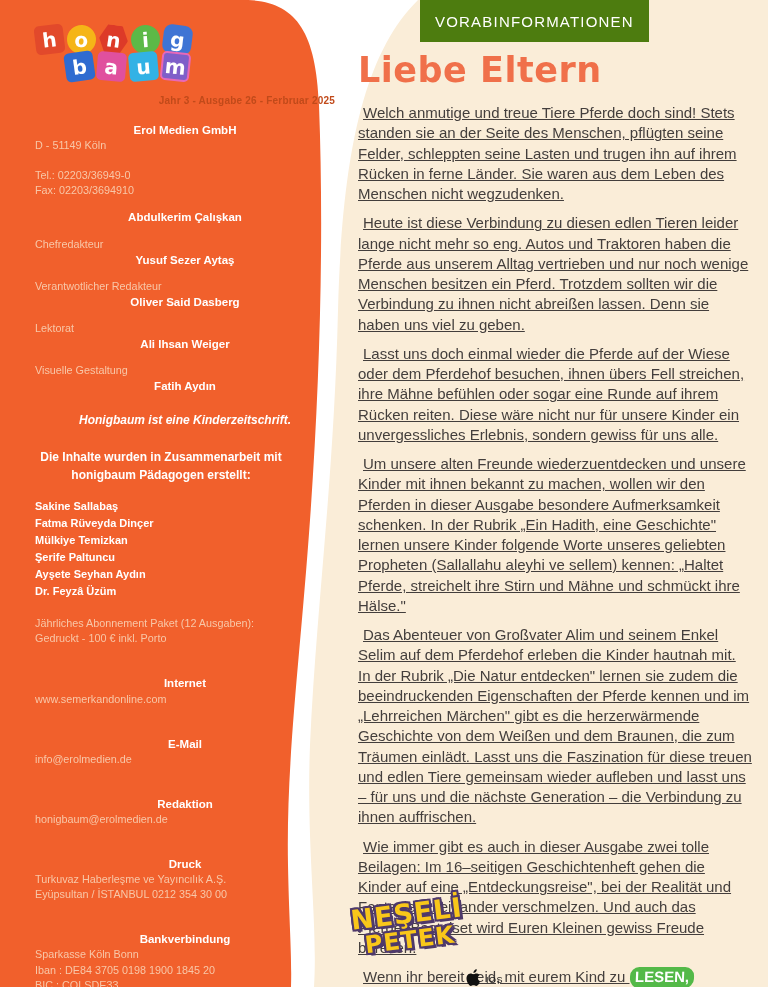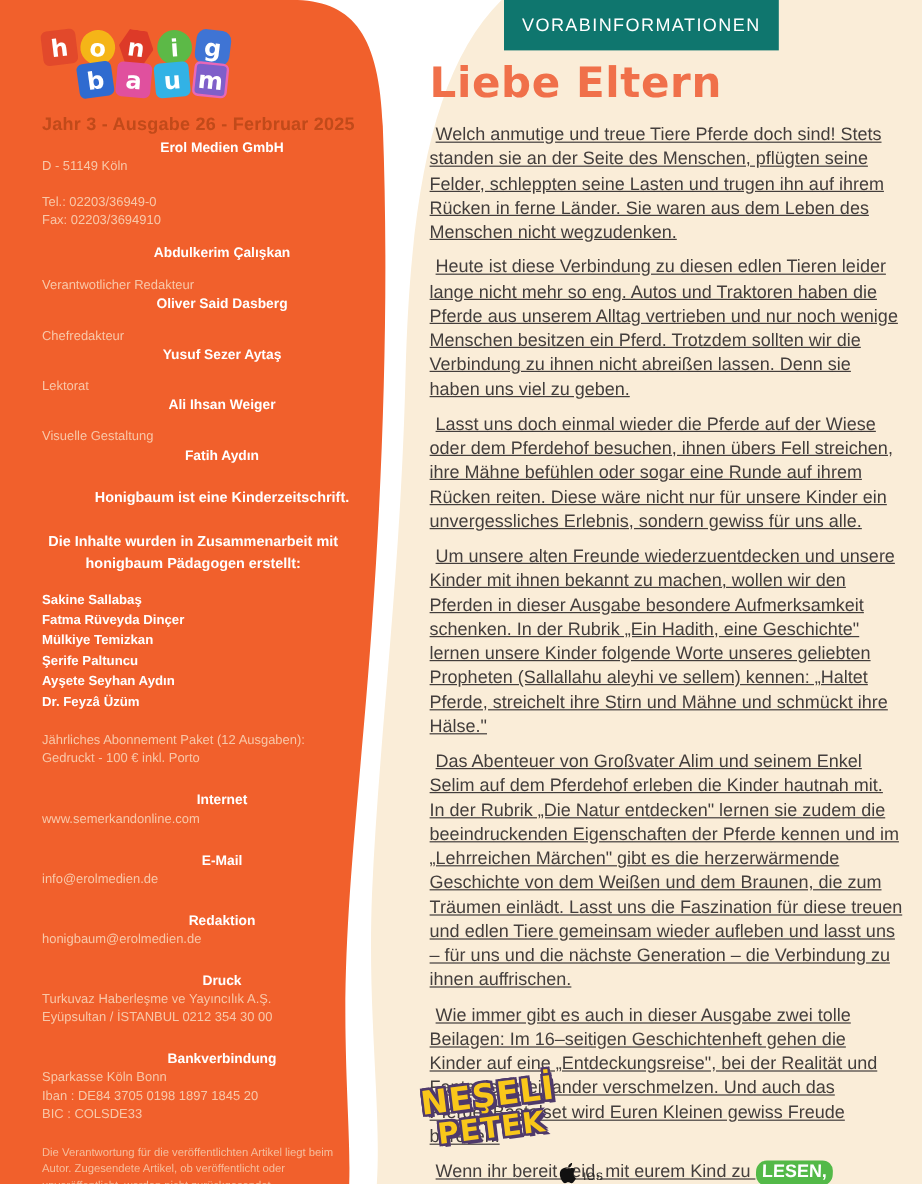--- a/index.html
+++ b/index.html
@@ -17,36 +17,36 @@
   .t-h{background:#E2492B;border-radius:5px;transform:rotate(-7deg);}
   .t-o{background:#F5B517;border-radius:50%;transform:rotate(4deg);}
   .t-n{background:#DD3A28;clip-path:polygon(25% 0,75% 0,100% 50%,75% 100%,25% 100%,0 50%);transform:rotate(8deg);}
   .t-i{background:#5CB947;border-radius:50%;transform:rotate(-4deg);}
   .t-g{background:#3F74D4;border-radius:8px;transform:rotate(7deg);}
   .t-b{background:#2F6BD0;border-radius:5px;transform:rotate(-8deg);}
   .t-a{background:#E0509E;border-radius:5px;transform:rotate(5deg);}
   .t-u{background:#32B2E5;border-radius:5px;transform:rotate(-5deg);}
   .t-m{background:#7F5FC9;border-radius:5px;border:2px solid #E868B8;width:25px;height:25px;transform:rotate(6deg);}
 
-  .issue-line{color:#C14A1A;font-size:15px;font-weight:bold;margin-bottom:4px;letter-spacing:.2px;}
+  .issue-line{color:#C14A1A;font-size:10px;font-weight:bold;margin-bottom:16px;letter-spacing:.2px;text-align:right;}
   .sb-bold{color:#FFFFFF;font-weight:bold;font-size:11.5px;line-height:1.4;text-align:center;}
   .sb-light{color:#F8C7A8;font-size:10.8px;line-height:1.4;}
   .sb-gap{margin-top:15px;}
   .role{margin-top:11px;}
-  .note{margin-top:18px;font-size:12px;}
+  .note{margin-top:18px;font-size:12px;font-style:italic;}
   .collab{margin-top:20px;font-size:12px;width:252px;line-height:1.45;}
   .educators{margin-top:14px;}
   .educators div{font-size:11px;font-weight:bold;color:#fff;line-height:1.55;}
   .abo{margin-top:16px;}
-  .contact{margin-top:19px;}
+  .contact{margin-top:29px;}
   .disclaimer{margin-top:16px;width:252px;font-size:9.4px;line-height:1.5;color:#F6BE9D;}
 
   
   .main{position:absolute;left:358px;top:0;width:394px;color:#433E3C;}
-  .badge{display:inline-block;margin-left:62px;background:#0f766e;color:#fff;
+  .badge{display:inline-block;margin-left:62px;background:#4d7c0f;color:#fff;
          padding:13px 15px 12px;font-size:15px;letter-spacing:1.2px;}
   .title{color:#F0704A;font:bold 35px "DejaVu Sans",sans-serif;margin:8px 0 13px;letter-spacing:.5px;}
   .para{font-size:15px;line-height:1.35;margin:0 0 9px;text-indent:5px;text-decoration:underline;}
   .hl{display:inline-block;color:#fff;font-weight:bold;padding:0 5px 1px;border-radius:9px;
       text-indent:0;transform:skew(-2deg);}
   .hl-green{background:#53B948;}
 
   
   .app-logo{position:absolute;left:352px;top:898px;transform:rotate(-7deg);text-align:center;}
   .app-logo .l1{font:900 27px "DejaVu Sans",sans-serif;color:#F9C71A;letter-spacing:1px;
@@ -91,26 +91,26 @@
   <div class="sb-bold">Erol Medien GmbH</div>
   <div class="sb-light">D - 51149 Köln</div>
 
   <div class="sb-light sb-gap">Tel.: 02203/36949-0</div>
   <div class="sb-light">Fax: 02203/3694910</div>
 
   <div class="role">
     <div class="sb-bold">Abdulkerim Çalışkan</div>
   </div>
   <div class="role">
+    <div class="sb-light">Chefredakteur</div>
+    <div class="sb-bold">Yusuf Sezer Aytaş</div>
+  </div>
+  <div class="role">
     <div class="sb-light">Verantwotlicher Redakteur</div>
     <div class="sb-bold">Oliver Said Dasberg</div>
-  </div>
-  <div class="role">
-    <div class="sb-light">Chefredakteur</div>
-    <div class="sb-bold">Yusuf Sezer Aytaş</div>
   </div>
   <div class="role">
     <div class="sb-light">Lektorat</div>
     <div class="sb-bold">Ali Ihsan Weiger</div>
   </div>
   <div class="role">
     <div class="sb-light">Visuelle Gestaltung</div>
     <div class="sb-bold">Fatih Aydın</div>
   </div>
 
@@ -145,21 +145,21 @@
   </div>
   <div class="contact">
     <div class="sb-bold">Druck</div>
     <div class="sb-light">Turkuvaz Haberleşme ve Yayıncılık A.Ş.</div>
     <div class="sb-light">Eyüpsultan / İSTANBUL 0212 354 30 00</div>
   </div>
 
   <div class="contact sb-gap">
     <div class="sb-bold">Bankverbindung</div>
     <div class="sb-light">Sparkasse Köln Bonn</div>
-    <div class="sb-light">Iban : DE84 3705 0198 1897 1845 20</div>
+    <div class="sb-light">Iban : DE84 3705 0198 1900 1845 20</div>
     <div class="sb-light">BIC : COLSDE33</div>
   </div>
 
   <div class="disclaimer">Die Verantwortung für die veröffentlichten Artikel liegt beim Autor. Zugesendete Artikel, ob veröffentlicht oder unveröffentlicht, werden nicht zurückgesendet. Redaktionelle Änderungen können in den Artikeln vorgenommen werden. Für veröffentlichte Artikel zahlen wir den Autoren ein Honorar. Zitate können aus den Referenzen zitiert werden. Die Verantwortung für die Produkte und Dienstleistungen in den beworbenen Anzeigen liegt beim Inserenten.</div>
 
 </div>
 
 <div class="main">
   <div class="badge">VORABINFORMATIONEN</div>
   <h1 class="title">Liebe Eltern</h1>

